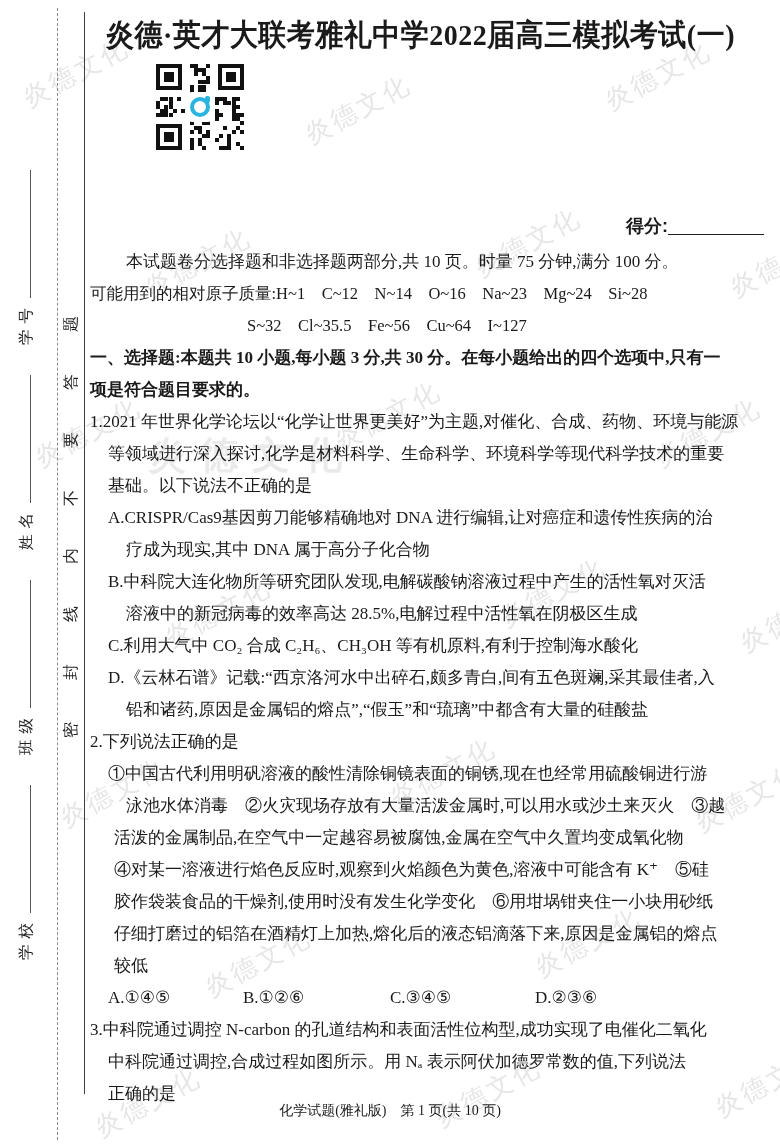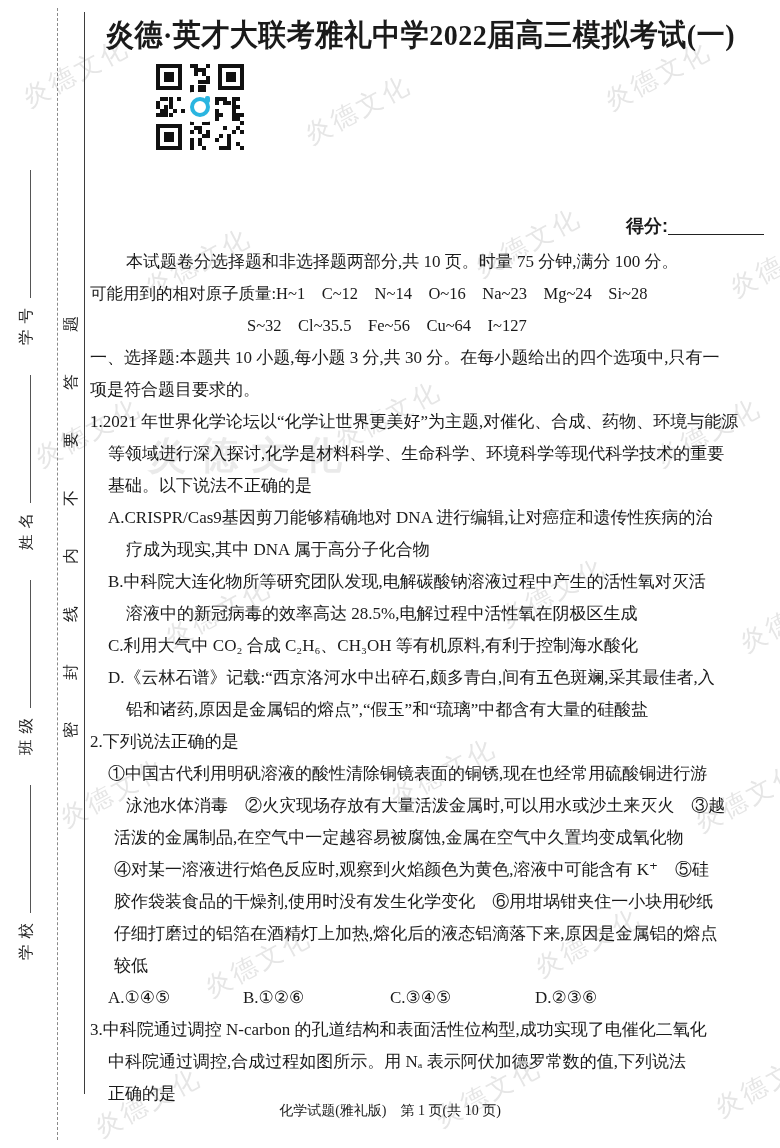--- a/index.html
+++ b/index.html
@@ -49,21 +49,21 @@
   .qr-ring::after{content:"";position:absolute;right:-4px;top:-5px;width:5px;height:7px;
       background:#2ab5e0;border-radius:2px;}
 
   
   .content{position:absolute;left:90px;top:246px;width:680px;}
   .line{height:32px;line-height:32px;font-size:17px;white-space:nowrap;}
   .ind2{text-indent:36px;}
   .p1{margin-left:18px;}
   .p2{margin-left:36px;}
   .p1a{margin-left:24px;}
-  .bold{font-weight:400;}
+  .bold{font-weight:700;}
   .fs{font-size:16.5px;}
   .atomic2{margin-left:157px;}
   .opts-row span{display:inline-block;}
   .opts-row .o0{width:135px;}
   .opts-row .o1{width:147px;}
   .opts-row .o2{width:145px;}
 
   .footer{position:absolute;left:0;top:1102px;width:780px;text-align:center;font-size:14px;}
 </style>
 </head>

